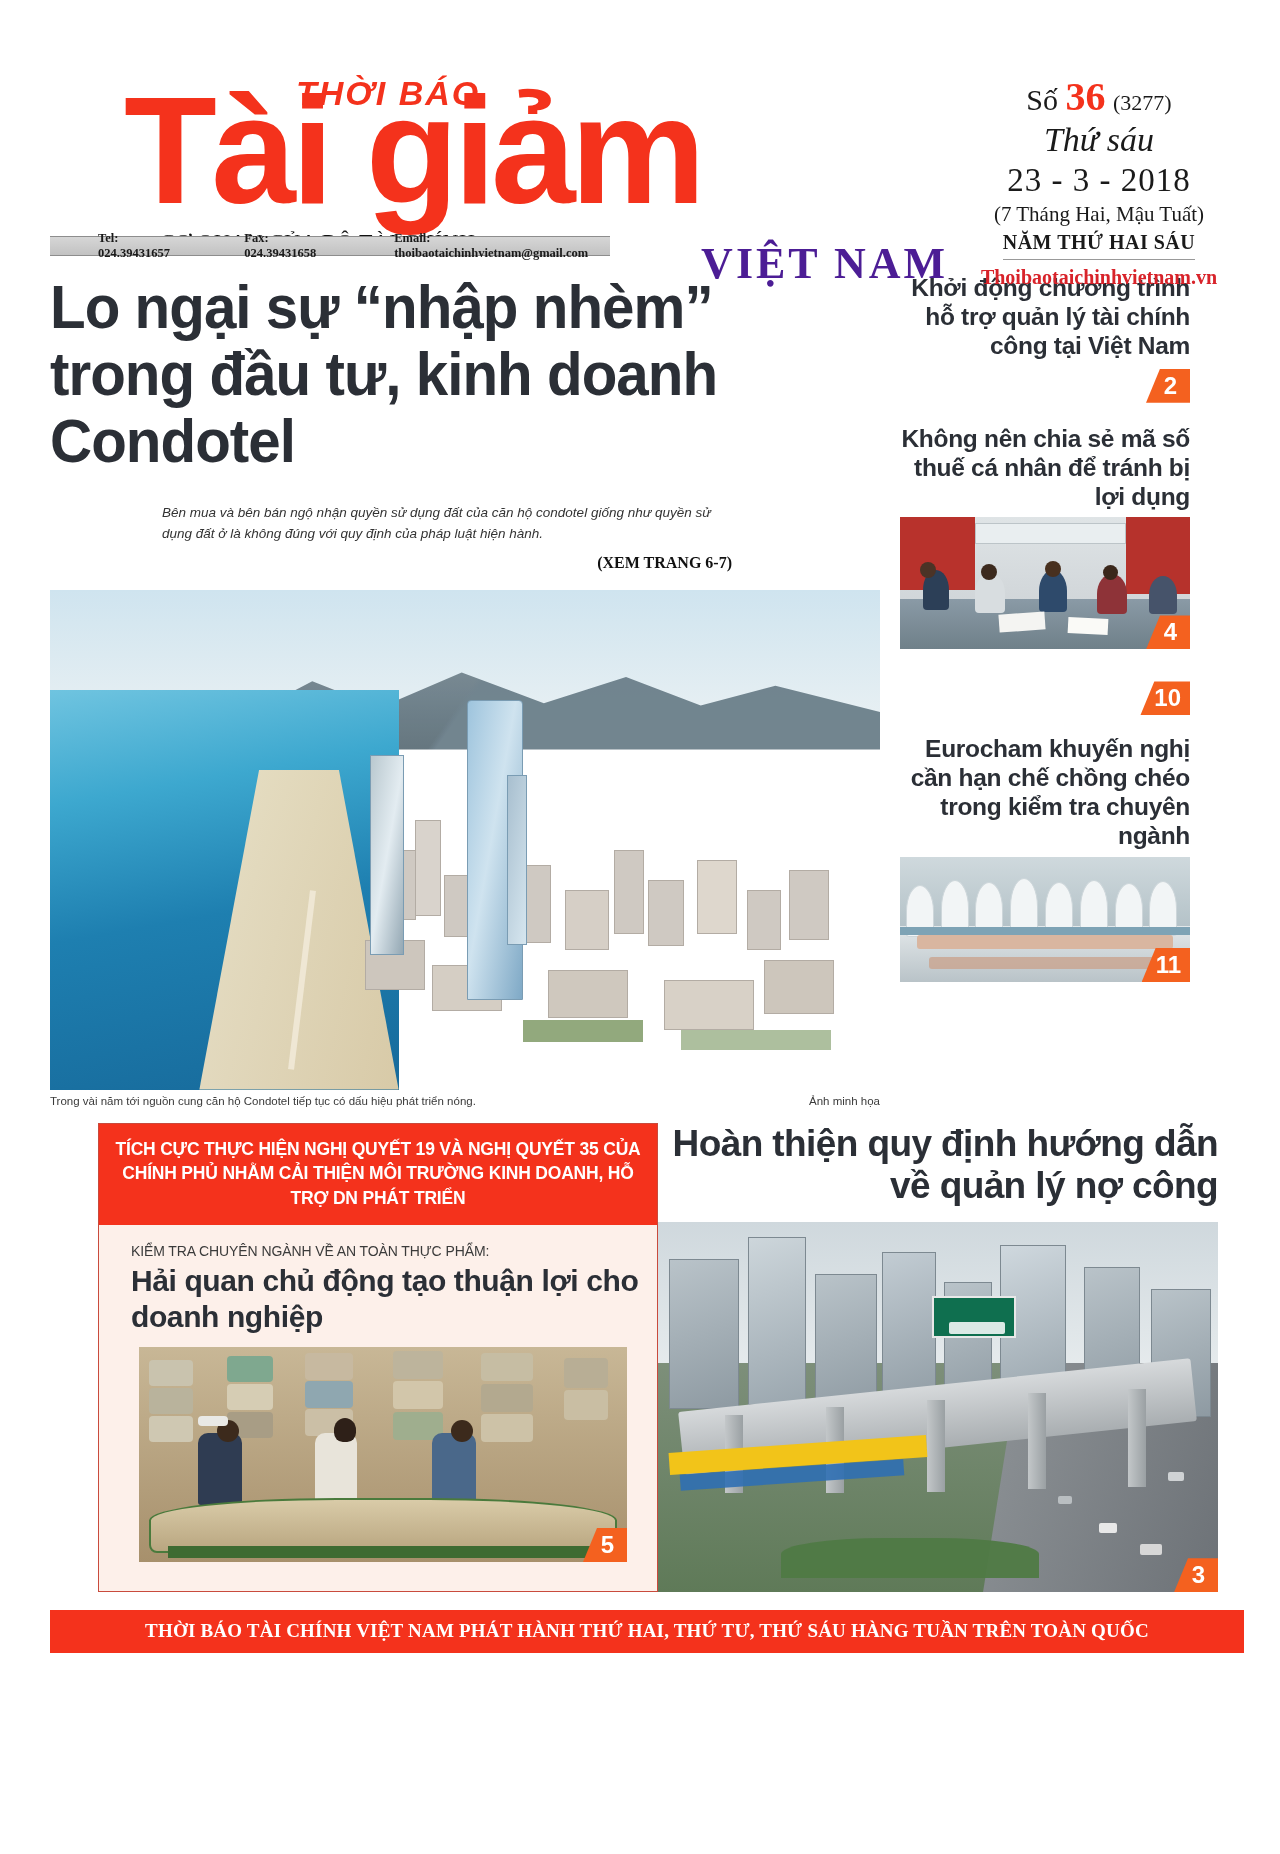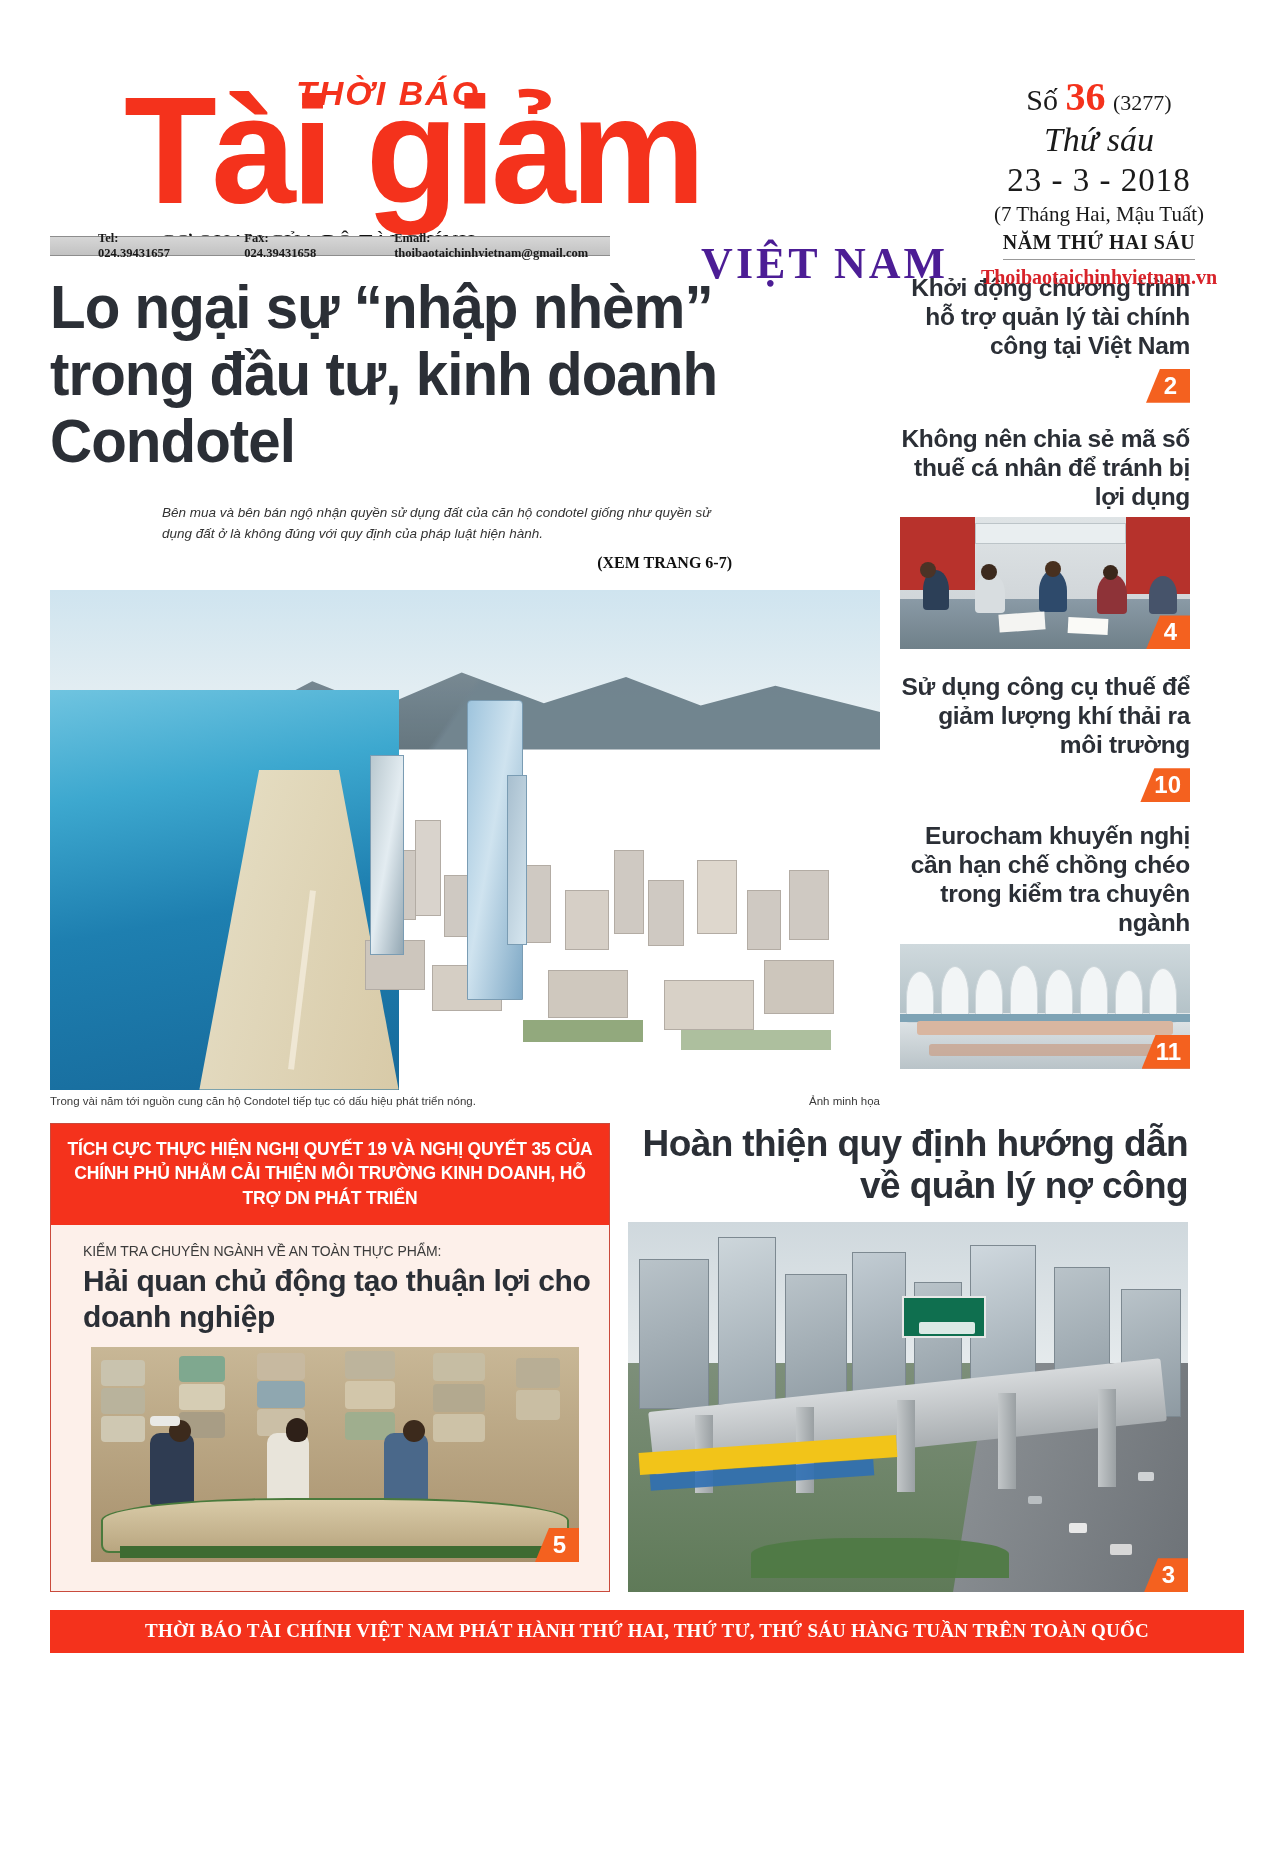--- a/index.html
+++ b/index.html
@@ -222,21 +222,21 @@
     margin-top: 6px;
     margin-bottom: 10px;
     clear: both;
   }
   .side-photo.tall { height: 125px; }
 
   
   .bottom-grid {
     display: flex;
     padding: 16px 36px 0 50px;
-    gap: 18px;
+    margin-left: 48px;
   }
   .bottom-left {
     width: 560px;
     border: 1px solid #c94a3c;
     background: #fdf0ea;
   }
   .red-banner {
     background: #f4321c;
     color: #fff;
     text-align: center;
@@ -474,21 +474,20 @@
             <div class="person" style="left:70%;top:36%;width:15px;height:15px;background:#3a271b;border-radius:50%;"></div>
             <div class="person" style="left:86%;top:44%;width:28px;height:38px;background:#46536a;"></div>
             <div style="position:absolute;left:34%;bottom:14%;width:46px;height:18px;background:#f4f4f2;transform:rotate(-4deg);"></div>
             <div style="position:absolute;left:58%;bottom:12%;width:40px;height:16px;background:#fafaf7;transform:rotate(3deg);"></div>
           </div>
           <div class="pageflag onphoto">4</div>
         </div>
       </div>
 
       <div class="side-item" style="clear:both;padding-top:10px;">
-        <div class="side-head">Sử dụng công cụ thuế để giảm lượng khí thải ra môi trường</div>
         <div class="pageflag">10</div>
       </div>
 
       <div class="side-item" style="clear:both;padding-top:6px;">
         <div class="side-head">Eurocham khuyến nghị cần hạn chế chồng chéo trong kiểm tra chuyên ngành</div>
         <div class="side-photo tall">
           <div class="ph">
             <div class="plant-bg"></div>
             <div class="plant-table"></div>
             <div class="worker" style="left:2%;top:22%;width:28px;height:52px;"></div>

